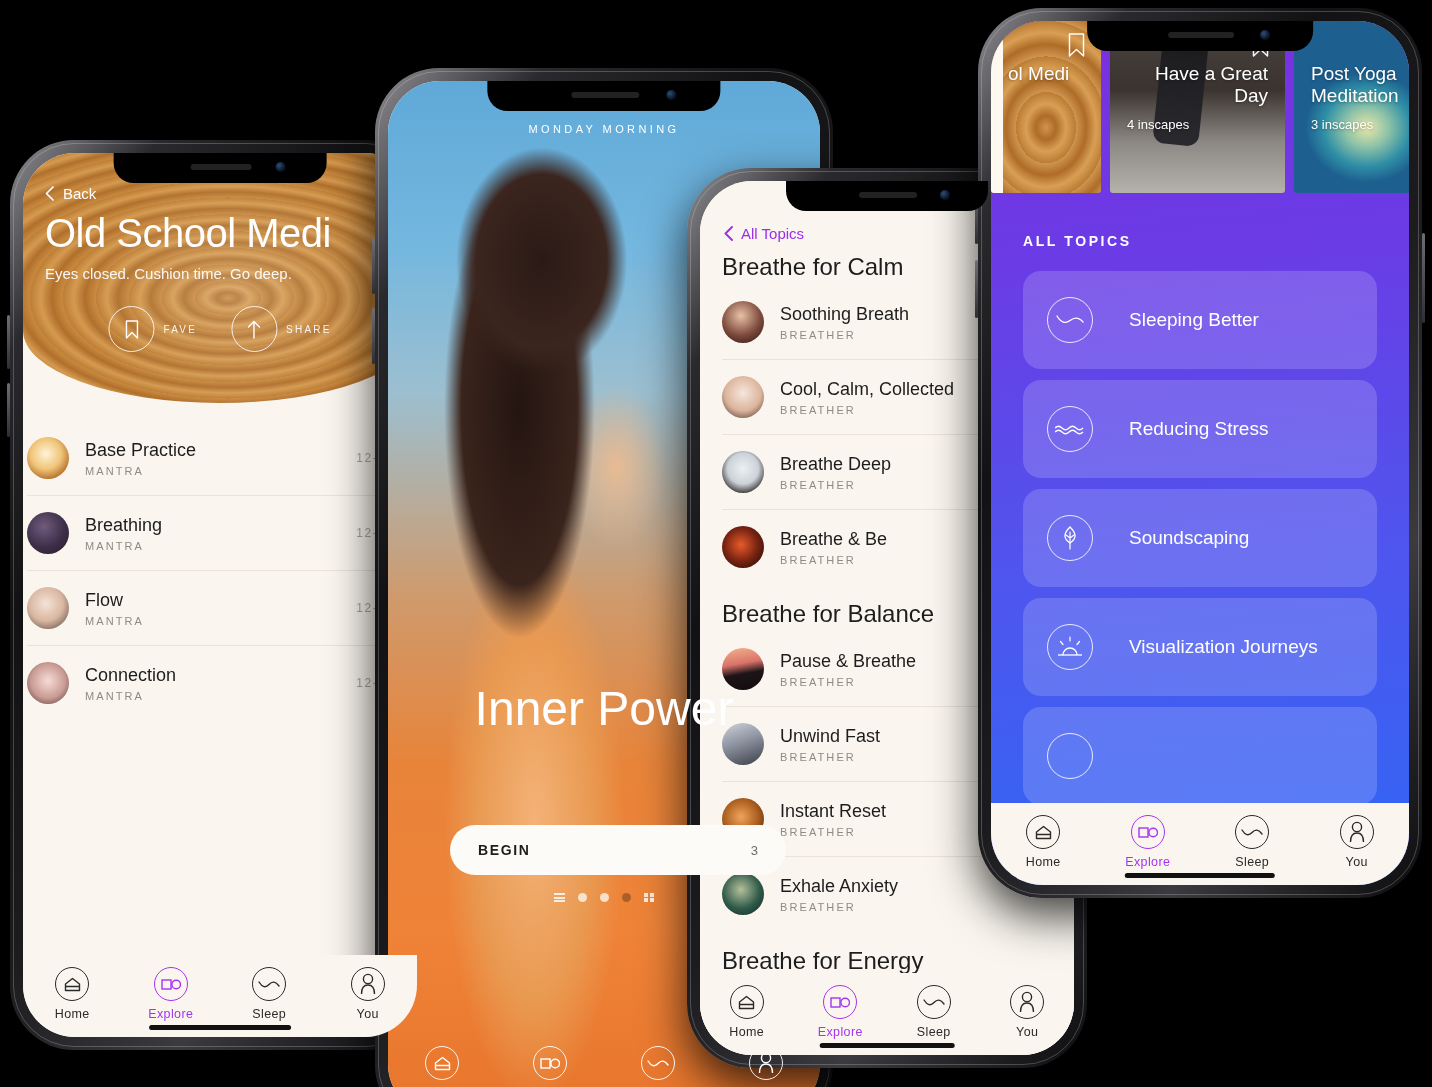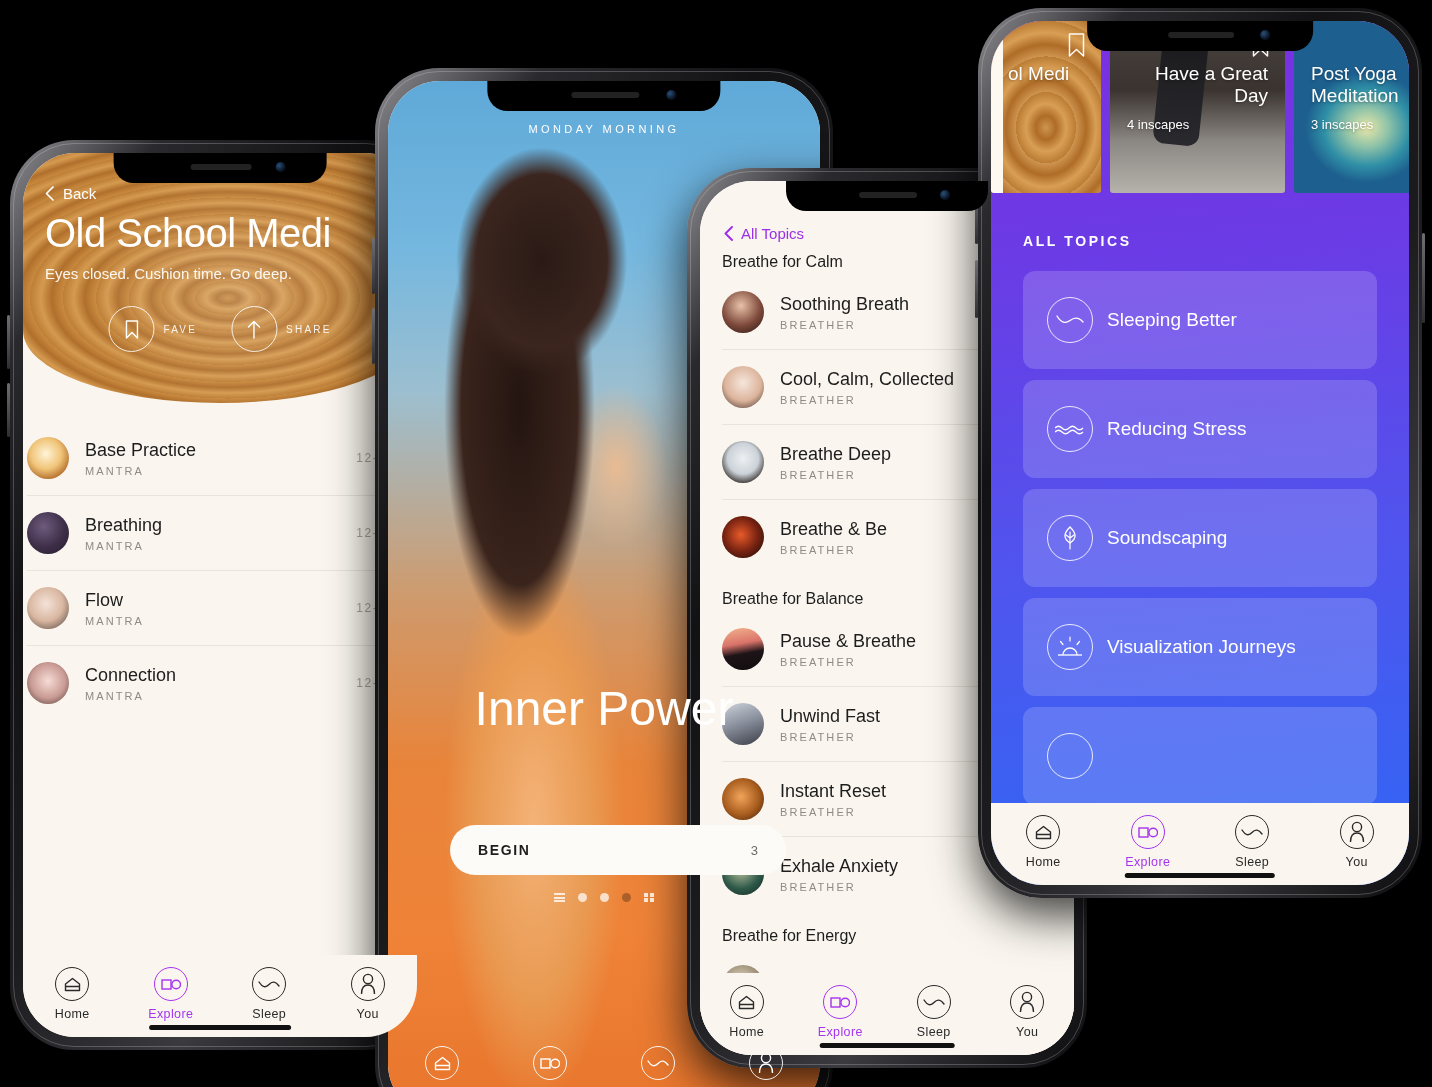--- a/index.html
+++ b/index.html
@@ -136,21 +136,21 @@
   .p2-dots .bars,.p2-dots .grid{ width:11px;height:9px; opacity:.8;}
   .p2-dots .bars{ background: linear-gradient(180deg, #fff 0 2px, transparent 2px 4px, #fff 4px 6px, transparent 6px 7px, #fff 7px 9px);}
   .p2-dots .grid{ background:
       linear-gradient(90deg,#fff 0 4px, transparent 4px 6px, #fff 6px 10px) 0 0/10px 4px no-repeat,
       linear-gradient(90deg,#fff 0 4px, transparent 4px 6px, #fff 6px 10px) 0 5px/10px 4px no-repeat;}
 
   
   #p3 { left: 687px; top: 168px; width: 400px; height: 900px; }
   .p3-body{ position:absolute; inset:0; background:#faf6ef; padding: 0 22px; overflow:hidden;}
   .p3-back{ position:absolute; left:24px; top:44px; display:flex; align-items:center; gap:8px; color:#9b2fe8; font-size:15px;}
-  .sec-h{ font-size:16px; color:#1d1d1d; margin: 0 0 4px 0; }
+  .sec-h{ font-size:24px; color:#1d1d1d; margin: 0 0 4px 0; }
   .p3-scroll{ position:absolute; left:22px; right:22px; top:72px; bottom:0;}
   .p3-scroll .sec{ margin-top: 16px; }
   .p3-scroll .sec:first-child{ margin-top: 0; }
   .av-e{background:radial-gradient(circle at 45% 35%,#e8c2a8,#7e4a3c 55%,#241310);}
   .av-f{background:radial-gradient(circle at 50% 40%,#f6e6dc,#dcb49c 55%,#3e2b27);}
   .av-g{background:radial-gradient(circle at 50% 42%,#eef0f2,#cbd2d8 48%,#2b2321 82%);}
   .av-h{background:radial-gradient(circle at 45% 45%,#e85a2a,#7a2412 50%,#140705);}
   .av-i{background:linear-gradient(170deg,#f3b48c 0%,#d9736a 38%,#1d1417 60%,#120c0e);}
   .av-j{background:linear-gradient(160deg,#cfd4db,#8d93a0 45%,#3a3d46);}
   .av-k{background:radial-gradient(circle at 45% 45%,#f0a45a,#a85c1e 55%,#3a1c07);}
@@ -169,21 +169,21 @@
       repeating-radial-gradient(ellipse 58% 44% at 50% 62%, #cf9550 0px, #ae6c27 10px, #d99f55 20px, #bb7c34 30px),
       linear-gradient(160deg,#d6a362,#a86a26);}
   .c1::before{content:""; position:absolute; left:-16px; top:-18px; width:28px; height:200px; background:#fdf9f1;}
   .c2{ width:175px; background: linear-gradient(180deg,#4a4440 0%,#3a332f 40%,#8b8782 70%,#b5b1ab 100%); text-align: right;}
   .c2::after{content:""; position:absolute; left:28%; top:-6%; width:26%; height:78%; background:linear-gradient(180deg,#17171a,#2a2a2e); border-radius:12px; transform:rotate(6deg);}
   .c3{ width:140px; background:
       radial-gradient(ellipse 44% 32% at 52% 62%, #e9e7a8 0%, #8fc3a8 35%, #2f8fa6 70%, #1d5f8f 100%),
       linear-gradient(170deg,#1f5e9e,#15406e);}
   .p4-all{ position:absolute; left:32px; top:212px; color:#fff; font-size:14px; font-weight:bold; letter-spacing:2.6px; z-index:6;}
   .p4-list{ position:absolute; left:32px; right:32px; top:250px; bottom:0; z-index:6;}
-  .topic{ display:flex; align-items:center; gap:14px; height:98px; border-radius:12px; margin-bottom:11px; padding-left:24px; background:rgba(255,255,255,.17);}
+  .topic{ display:flex; align-items:center; gap:36px; height:98px; border-radius:18px; margin-bottom:11px; padding-left:24px; background:rgba(255,255,255,.17);}
   .topic .ring{ width:46px;height:46px;border-radius:50%;border:1.4px solid rgba(255,255,255,.85); display:flex;align-items:center;justify-content:center; flex:none;}
   .topic .lb{ color:#fff; font-size:19px; font-weight:300;}
 </style>
 </head>
 <body>
 
 <div class="stage">
 
   <div class="phone" id="p1">
     <div class="frame"></div>

